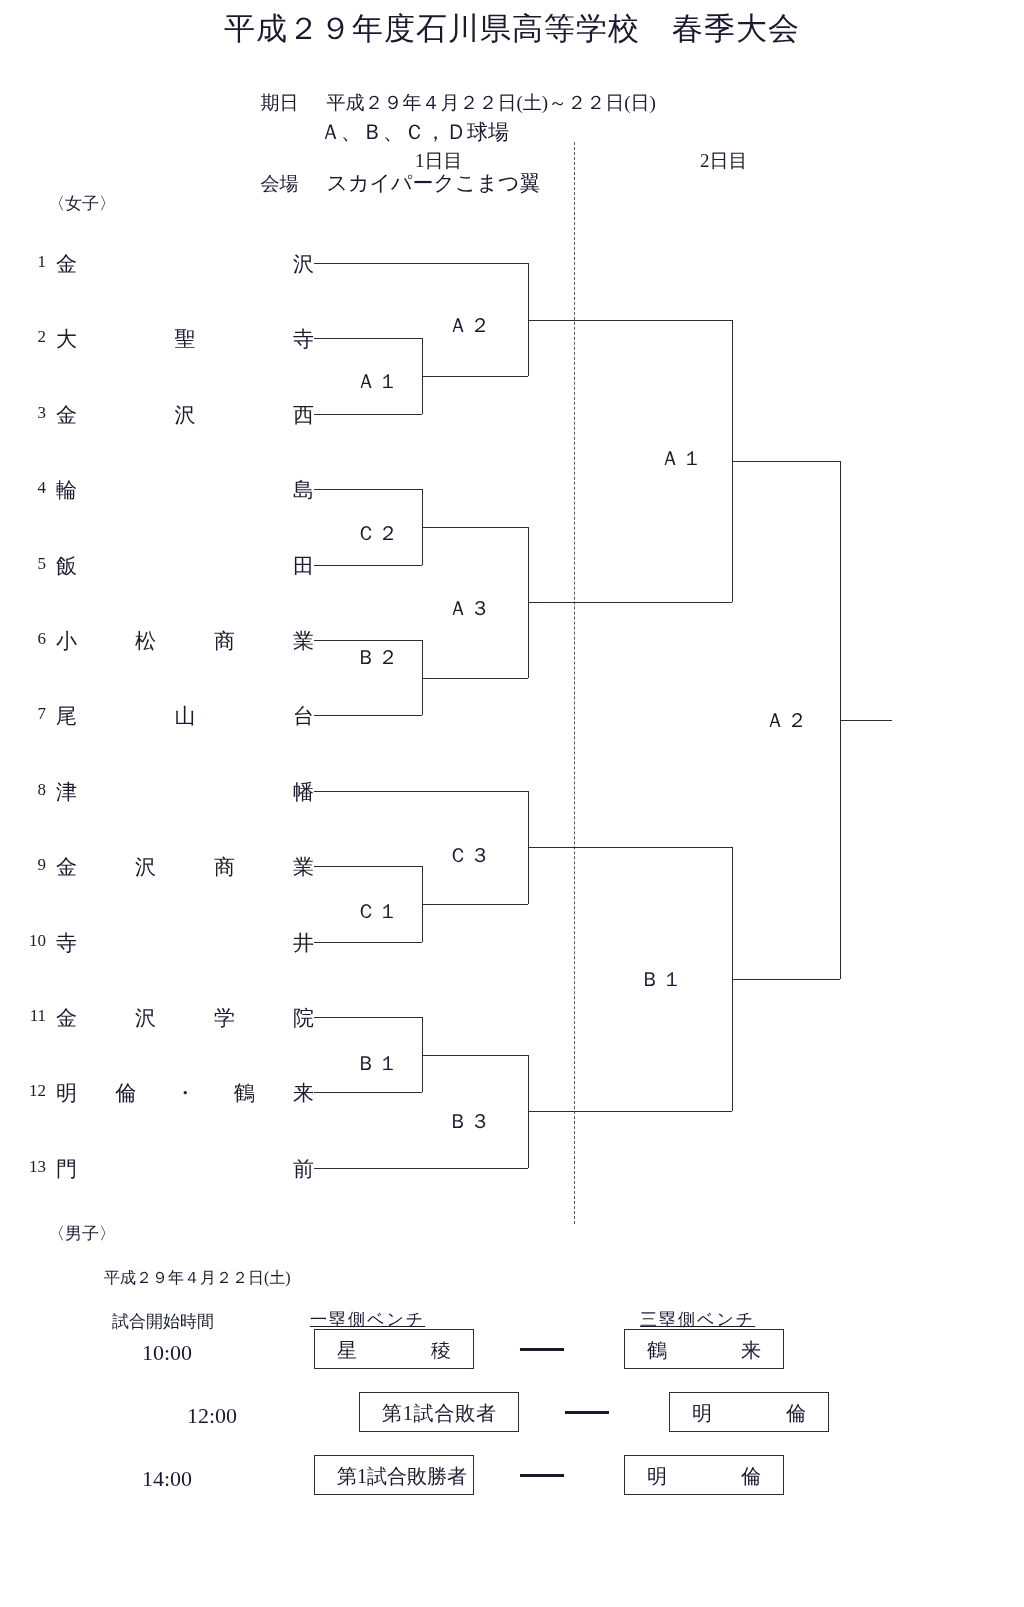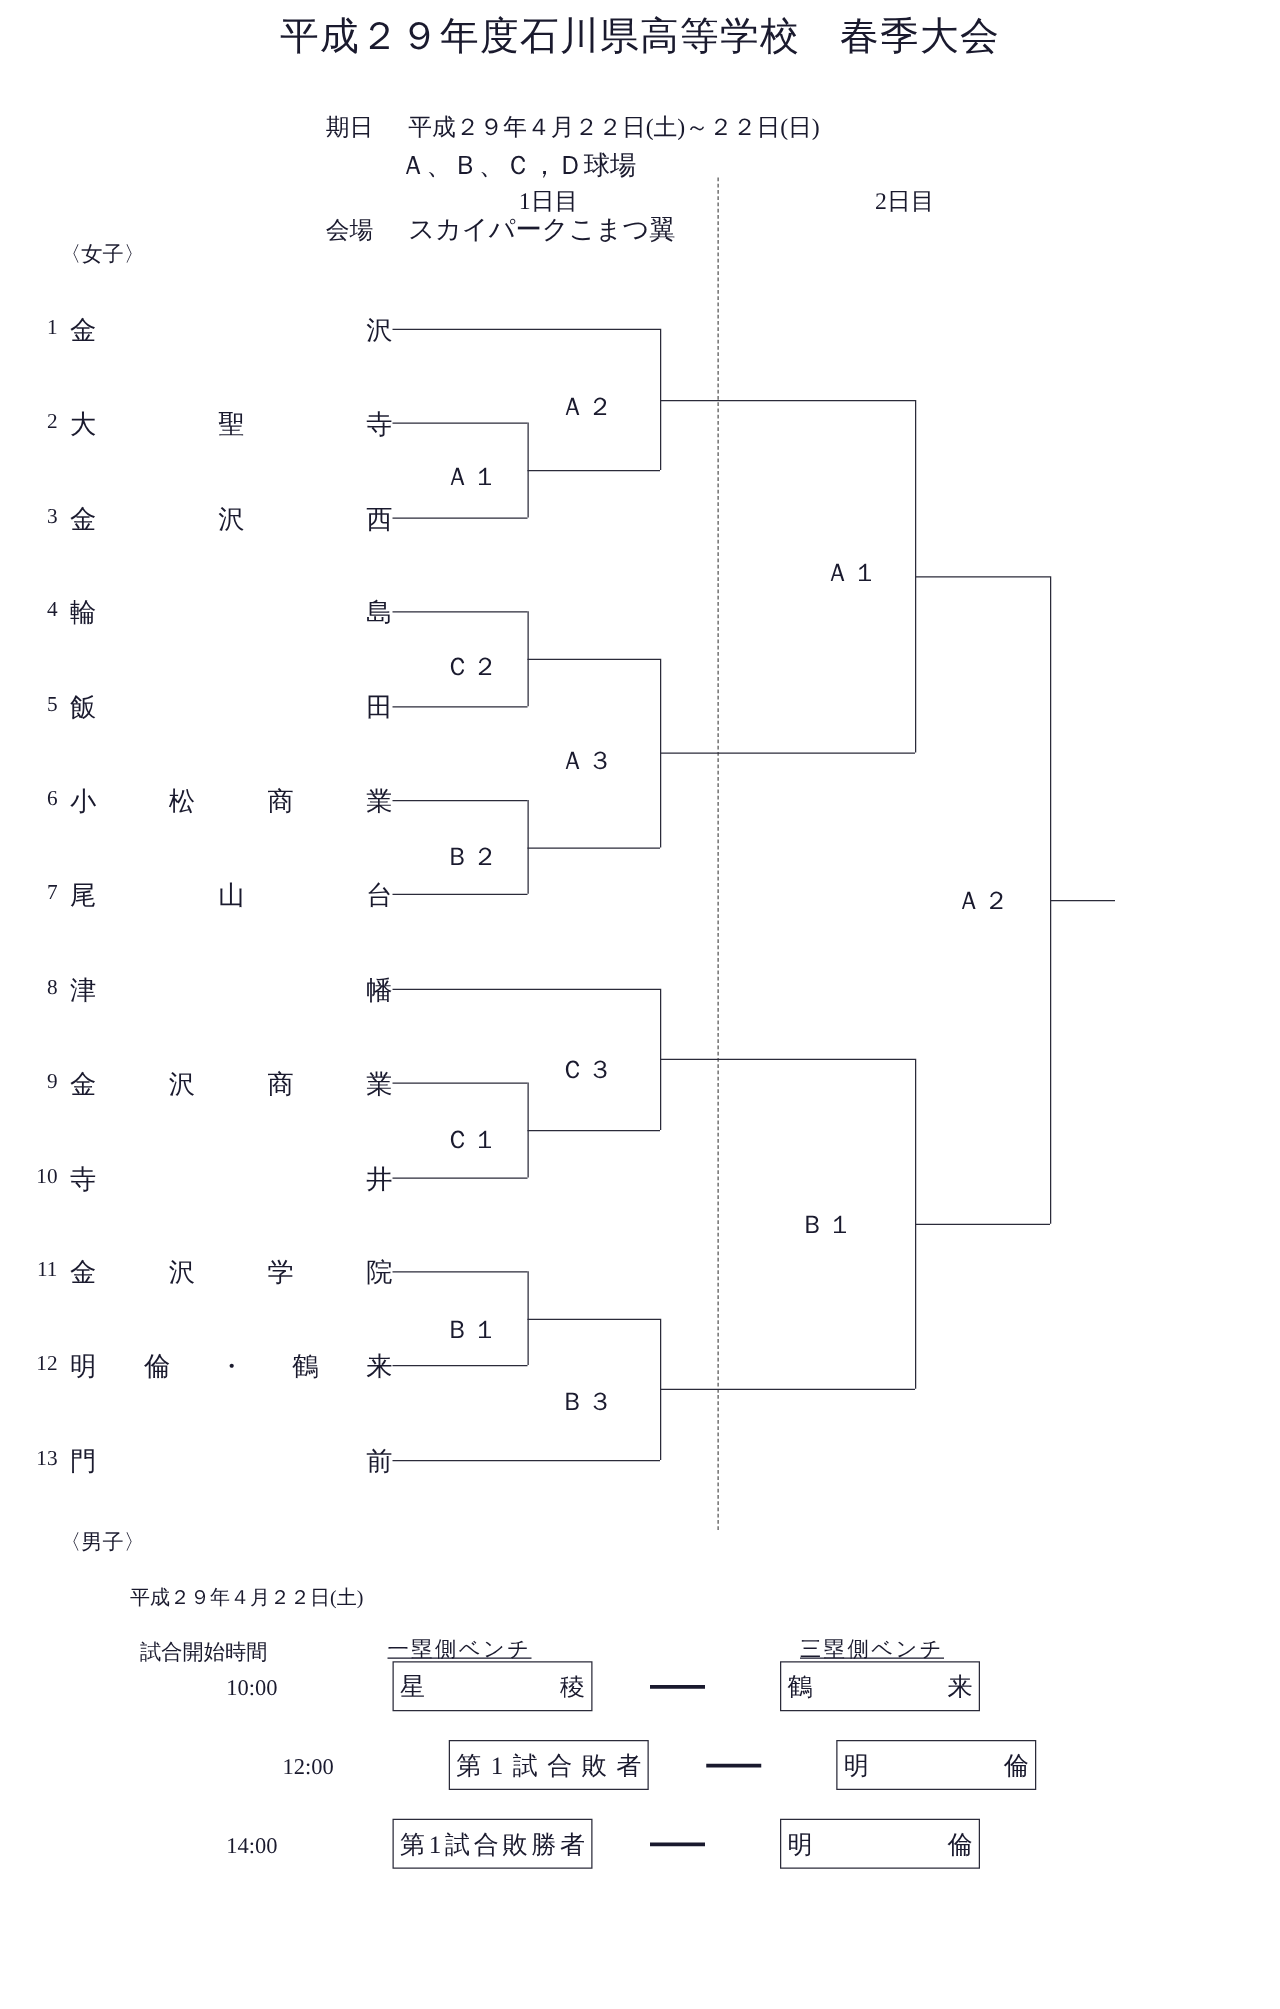--- a/index.html
+++ b/index.html
@@ -60,27 +60,27 @@
   
   .men-date{position:absolute;left:104px;top:1268px;font-size:16px;}
   .men-head{position:absolute;font-size:17px;}
   #men-head-time{left:112px;top:1310px;}
   #men-head-first{left:310px;top:1308px;text-decoration:underline;letter-spacing:2px;}
   #men-head-third{left:640px;top:1308px;text-decoration:underline;letter-spacing:2px;}
 
   .men-row{position:absolute;left:0;width:1024px;height:44px;}
   .men-row .time{
     position:absolute;left:112px;width:110px;top:11px;
-    text-align:right;font-size:18px;
+    text-align:center;font-size:22px;
     font-family:"Liberation Serif",serif;
   }
   .men-row .box{
     position:absolute;top:0;height:40px;line-height:40px;
     border:1.3px solid #2b2b3a;box-sizing:border-box;
-    font-size:20px;padding:0 5px;
+    font-size:20px;padding:0 22px;
     text-align:justify;text-align-last:justify;
     white-space:nowrap;
   }
   .men-row .box.left{left:314px;width:160px;}
   .men-row .box.right{left:624px;width:160px;}
   .men-row .dash{
     position:absolute;left:520px;top:19px;width:44px;height:0;
     border-top:3px solid #1a1a2e;
   }
 </style>
@@ -198,21 +198,21 @@
       <div class="v" style="left: 732px; top: 847.35px; height: 263.9px;"></div>
       <div class="h" style="left: 732px; top: 460.925px; width: 108px;"></div>
       <div class="h" style="left: 732px; top: 979.3px; width: 108px;"></div>
       <div class="v" style="left: 840px; top: 460.925px; height: 518.375px;"></div>
       <div class="h" style="left: 840px; top: 720.112px; width: 52px;"></div>
     </div>
   <div id="women-match-labels">
       <div class="mlabel" style="left: 356px; top: 368px;">Ａ１</div>
       <div class="mlabel" style="left: 448px; top: 312px;">Ａ２</div>
       <div class="mlabel" style="left: 356px; top: 520px;">Ｃ２</div>
-      <div class="mlabel" style="left: 356px; top: 672px; font-family: Liberation Serif, serif;">Ｂ２</div>
+      <div class="mlabel" style="left: 356px; top: 644px; font-family: Liberation Serif, serif;">Ｂ２</div>
       <div class="mlabel" style="left: 448px; top: 595px;">Ａ３</div>
       <div class="mlabel" style="left: 356px; top: 898px;">Ｃ１</div>
       <div class="mlabel" style="left: 448px; top: 842px;">Ｃ３</div>
       <div class="mlabel" style="left: 356px; top: 1050px;">Ｂ１</div>
       <div class="mlabel" style="left: 448px; top: 1108px;">Ｂ３</div>
       <div class="mlabel" style="left: 660px; top: 445px;">Ａ１</div>
       <div class="mlabel" style="left: 640px; top: 966px;">Ｂ１</div>
       <div class="mlabel" style="left: 765px; top: 707px;">Ａ２</div>
     </div>
 

